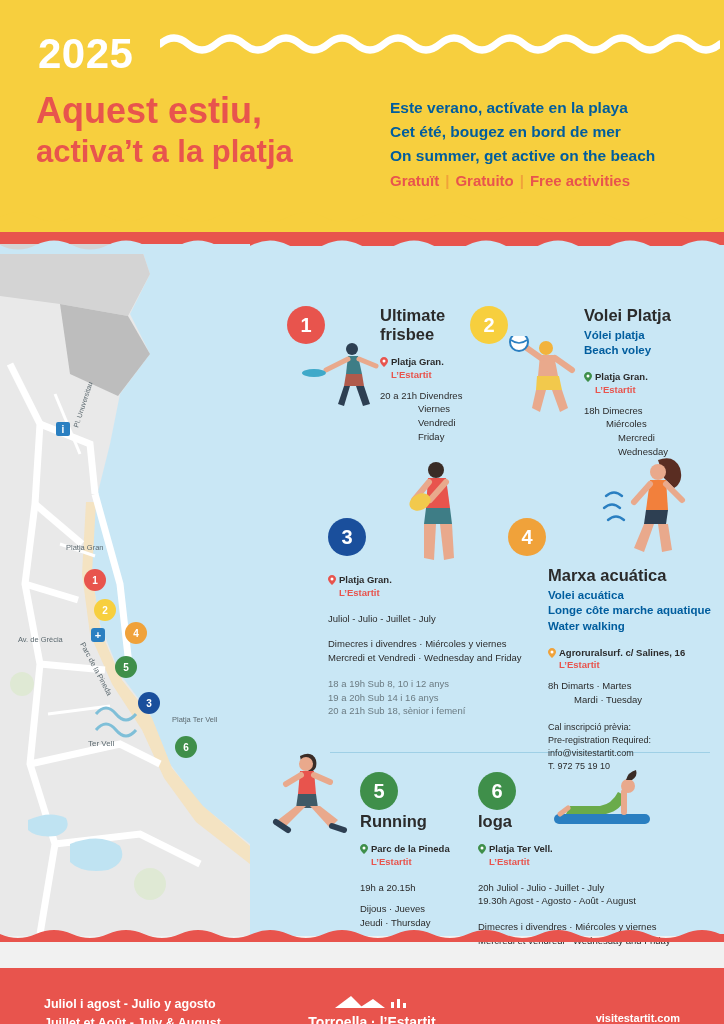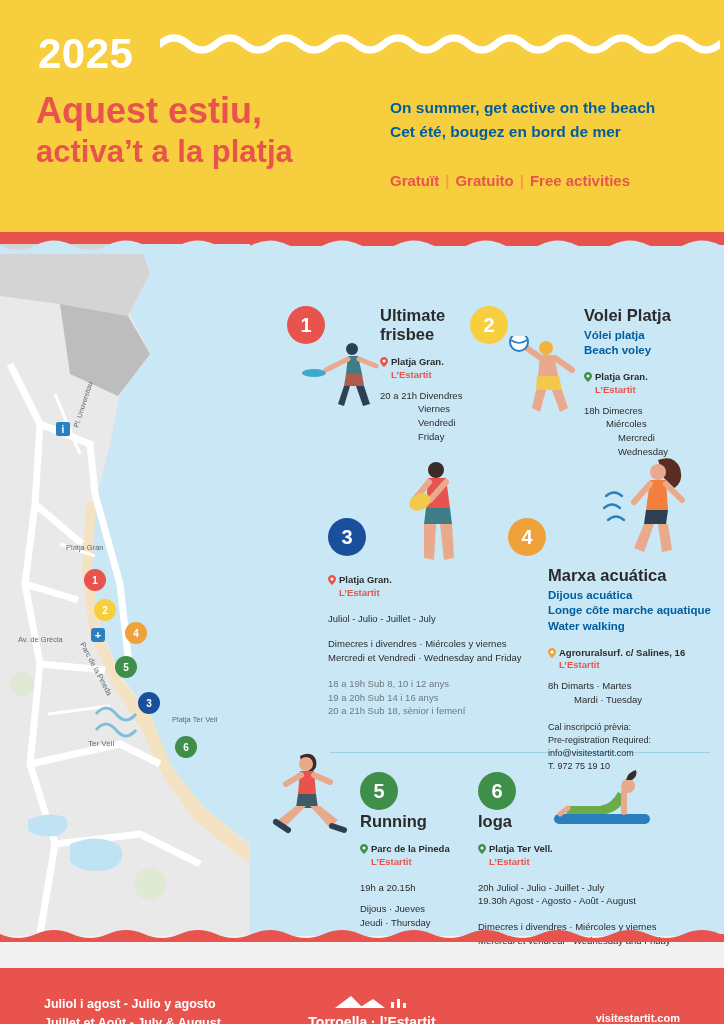--- a/index.html
+++ b/index.html
@@ -145,22 +145,23 @@
     <svg class="wave-top" viewBox="0 0 560 24" preserveAspectRatio="none">
       <path d="M0,14 Q14,2 28,14 T56,14 T84,14 T112,14 T140,14 T168,14 T196,14 T224,14 T252,14 T280,14 T308,14 T336,14 T364,14 T392,14 T420,14 T448,14 T476,14 T504,14 T532,14 T560,14" fill="none" stroke="#ffffff" stroke-width="7" stroke-linecap="round"></path>
     </svg>
 
     <div class="title-ca">
       <div>Aquest estiu,</div>
       <div class="l2">activa’t a la platja</div>
     </div>
 
     <div class="subs">
+      <div>Este verano, actívate en la playa</div>
+      <div>Cet été, bougez en bord de mer</div>
       <div>On summer, get active on the beach</div>
-      <div>Cet été, bougez en bord de mer</div>
     </div>
 
     <div class="free-line">
       <span>Gratuït</span><span class="sep">|</span><span>Gratuito</span><span class="sep">|</span><span>Free activities</span>
     </div>
   </div>
 
   <div class="redband"></div>
 
   <svg class="wave-white" viewBox="0 0 724 16" preserveAspectRatio="none">
@@ -355,21 +356,21 @@
     <g stroke="#2a7fc1" stroke-width="2.4" fill="none" stroke-linecap="round">
       <path d="M6,44 q8,-7 16,0"></path>
         <path d="M4,56 q8,-7 16,0"></path>
         <path d="M8,68 q8,-7 16,0"></path>
     </g>
   </svg>
 
   <div class="act" style="left:548px; top:566px; width:172px;">
     <h3>Marxa acuática</h3>
     <div class="alt" style="color:#005d9e;">
-      <div>Dijous acuática</div>
+      <div>Volei acuática</div>
       <div>Longe côte marche aquatique</div>
       <div>Water walking</div>
     </div>
     <div class="place">
       <svg class="pin" width="8" height="10" viewBox="0 0 8 10">
           <path d="M4,0 C1.8,0 0,1.8 0,4 C0,6.6 4,10 4,10 C4,10 8,6.6 8,4 C8,1.8 6.2,0 4,0 Z" fill="#f0a23a"></path>
           <circle cx="4" cy="4" r="1.5" fill="#fff"></circle>
         </svg><span class="name">Agroruralsurf. c/ Salines, 16</span><br>
       <span class="town" style="margin-left:11px; display:inline-block;">L’Estartit</span>
     </div>

